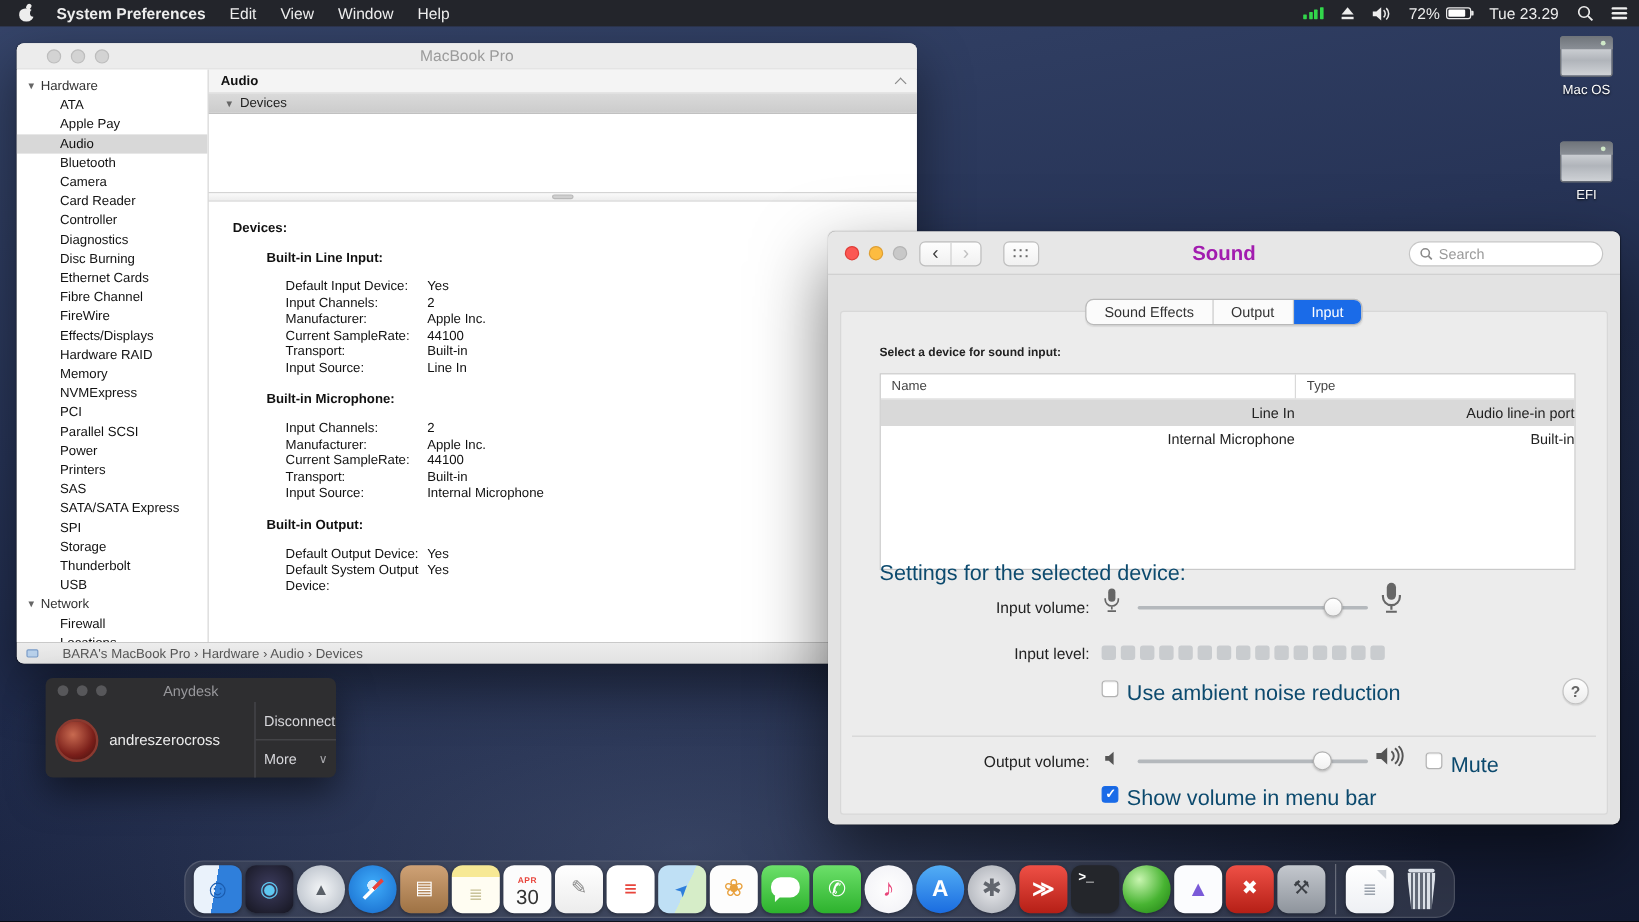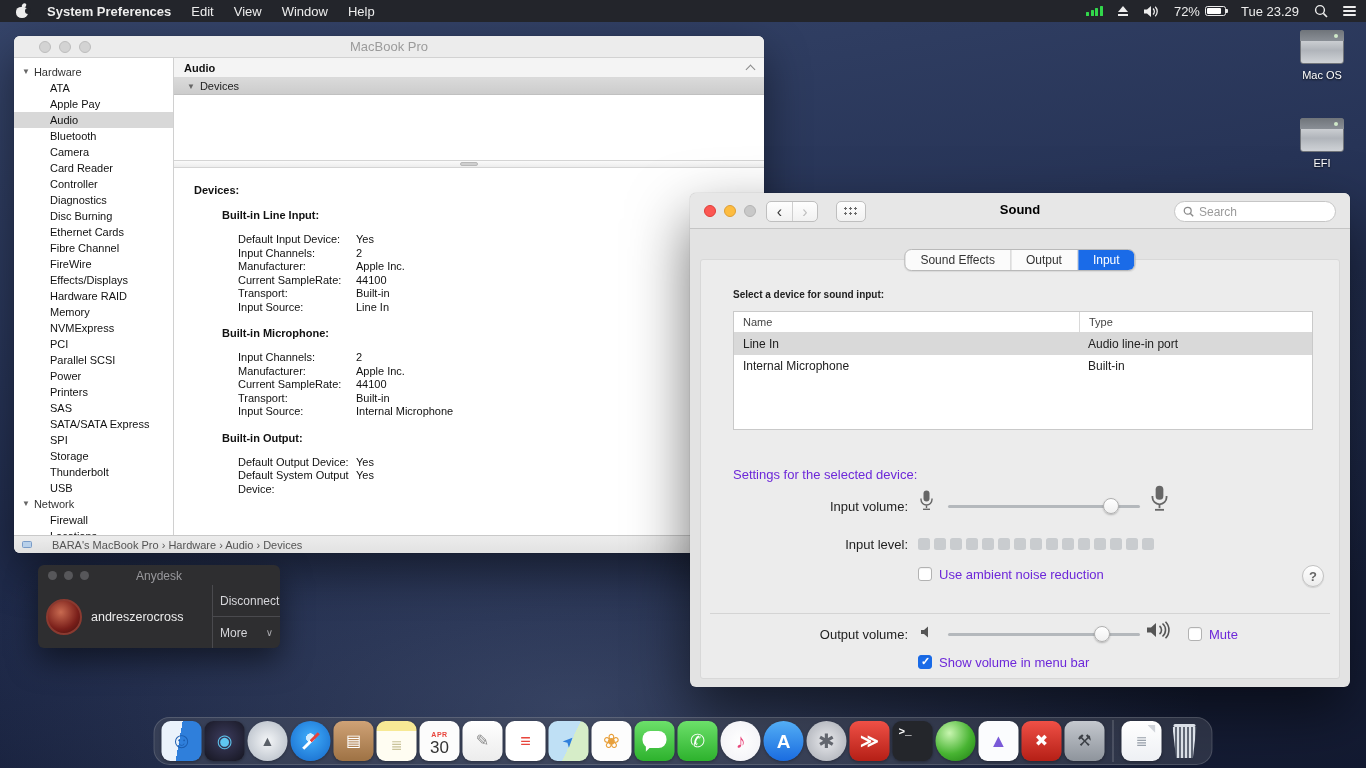--- a/index.html
+++ b/index.html
@@ -77,36 +77,36 @@
   .tl.red{background:#fc5753;border:1px solid #df3e38;}
   .tl.yellow{background:#fdbc40;border:1px solid #de9f34;}
   .tl.gray{background:#c8c8c8;border:1px solid #b4b4b4;}
   .navseg{position:absolute;left:76px;top:8px;display:flex;border:1px solid #bfbfbf;border-radius:5px;overflow:hidden;
     background:linear-gradient(#fefefe,#f1f1f1);}
   .navseg .nav-b{width:25px;height:19px;display:flex;align-items:center;justify-content:center;font-size:16px;color:#3c3c3c;}
   .navseg .nav-b.fwd{border-left:1px solid #cfcfcf;color:#c0c0c0;}
   .showall{position:absolute;left:146px;top:8px;width:30px;height:21px;border:1px solid #bfbfbf;border-radius:5px;
     background:linear-gradient(#fefefe,#f1f1f1);display:flex;align-items:center;justify-content:center;}
   .grid-dots{width:16px;height:11px;background:radial-gradient(circle,#6a6a6a 1px,transparent 1.3px) 0 0/5px 5px;}
-  .snd-title{position:absolute;left:0;right:0;top:9px;text-align:center;font-size:13px;font-weight:600;color:#000000;pointer-events:none;}
+  .snd-title{position:absolute;left:0;right:0;top:9px;text-align:center;font-size:17px;font-weight:600;color:#a21caf;pointer-events:none;}
   .sw-search{position:absolute;right:14px;top:8px;width:162px;height:21px;background:#fff;border:1px solid #c6c6c6;
     border-radius:11px;display:flex;align-items:center;padding:0 8px;gap:5px;}
   .sw-search input{border:none;outline:none;flex:1;min-width:0;font-size:12px;background:transparent;color:#333;font-family:"Liberation Sans",sans-serif;}
   .sw-search input::placeholder{color:#9a9a9a;}
   .snd-content{position:absolute;left:0;top:36px;right:0;bottom:0;}
   .tab-pane{position:absolute;left:10px;right:10px;top:30px;bottom:8px;background:#ececec;border:1px solid #d8d8d8;border-radius:3px;}
   .tabs{position:absolute;top:20px;left:50%;transform:translateX(-50%);display:flex;border:1px solid #b9b9b9;border-radius:7px;
     overflow:hidden;background:#fbfbfb;font-size:12px;color:#333;box-shadow:0 1px 1px rgba(0,0,0,.08);z-index:2;}
   .tab{padding:3px 15px;border-right:1px solid #c9c9c9;cursor:default;}
   .tab:last-child{border-right:none;}
   .tab.sel{background:var(--accent);color:#fff;}
   .snd-label-bold{position:absolute;font-size:10px;font-weight:bold;color:#222;}
-  .snd-label{position:absolute;font-size:13px;color:#6d28d9;}
+  .snd-label{position:absolute;font-size:18px;color:#0c4a6e;}
   .r-label{position:absolute;left:0;width:218px;text-align:right;font-size:13px;color:#222;}
-  .stable{position:absolute;left:43px;top:82px;width:580px;height:119px;background:#fff;border:1px solid #c9c9c9;font-size:12px;color:#222;}
+  .stable{position:absolute;left:43px;top:82px;width:580px;height:164px;background:#fff;border:1px solid #c9c9c9;font-size:12px;color:#222;text-align:right;}
   .st-head{display:flex;height:21px;border-bottom:1px solid #d9d9d9;font-size:11px;color:#444;}
   .st-h1{width:345px;display:flex;align-items:center;padding-left:9px;}
   .st-h2{flex:1;display:flex;align-items:center;padding-left:9px;border-left:1px solid #d9d9d9;}
   .st-row{display:flex;height:22px;align-items:center;}
   .st-row.sel{background:#d9d9d9;}
   .st-c1{width:345px;padding-left:9px;}
   .st-c2{flex:1;padding-left:9px;}
   .slider{position:absolute;height:3px;background:#b4b8bc;border-radius:2px;}
   .thumb{position:absolute;top:-7px;width:16px;height:16px;border-radius:50%;background:linear-gradient(#fff,#f0f0f0);
     border:1px solid #b0b0b0;box-shadow:0 1px 2px rgba(0,0,0,.25);}

